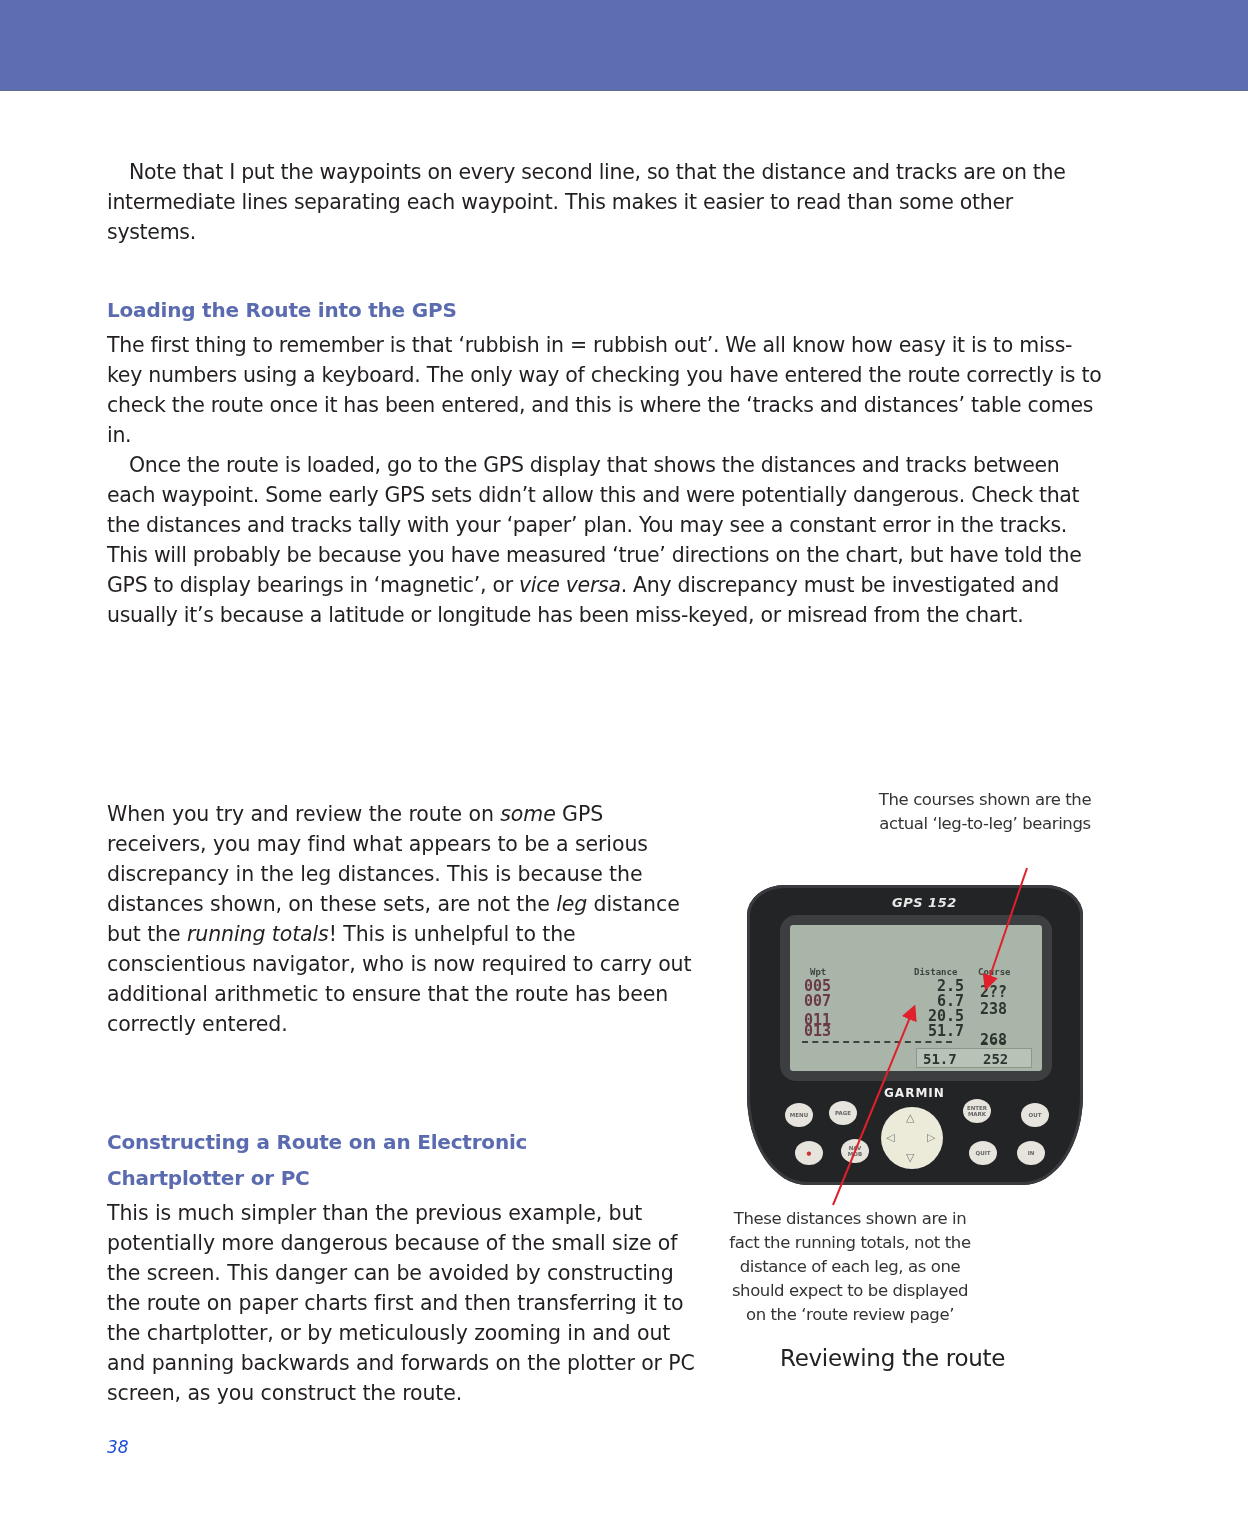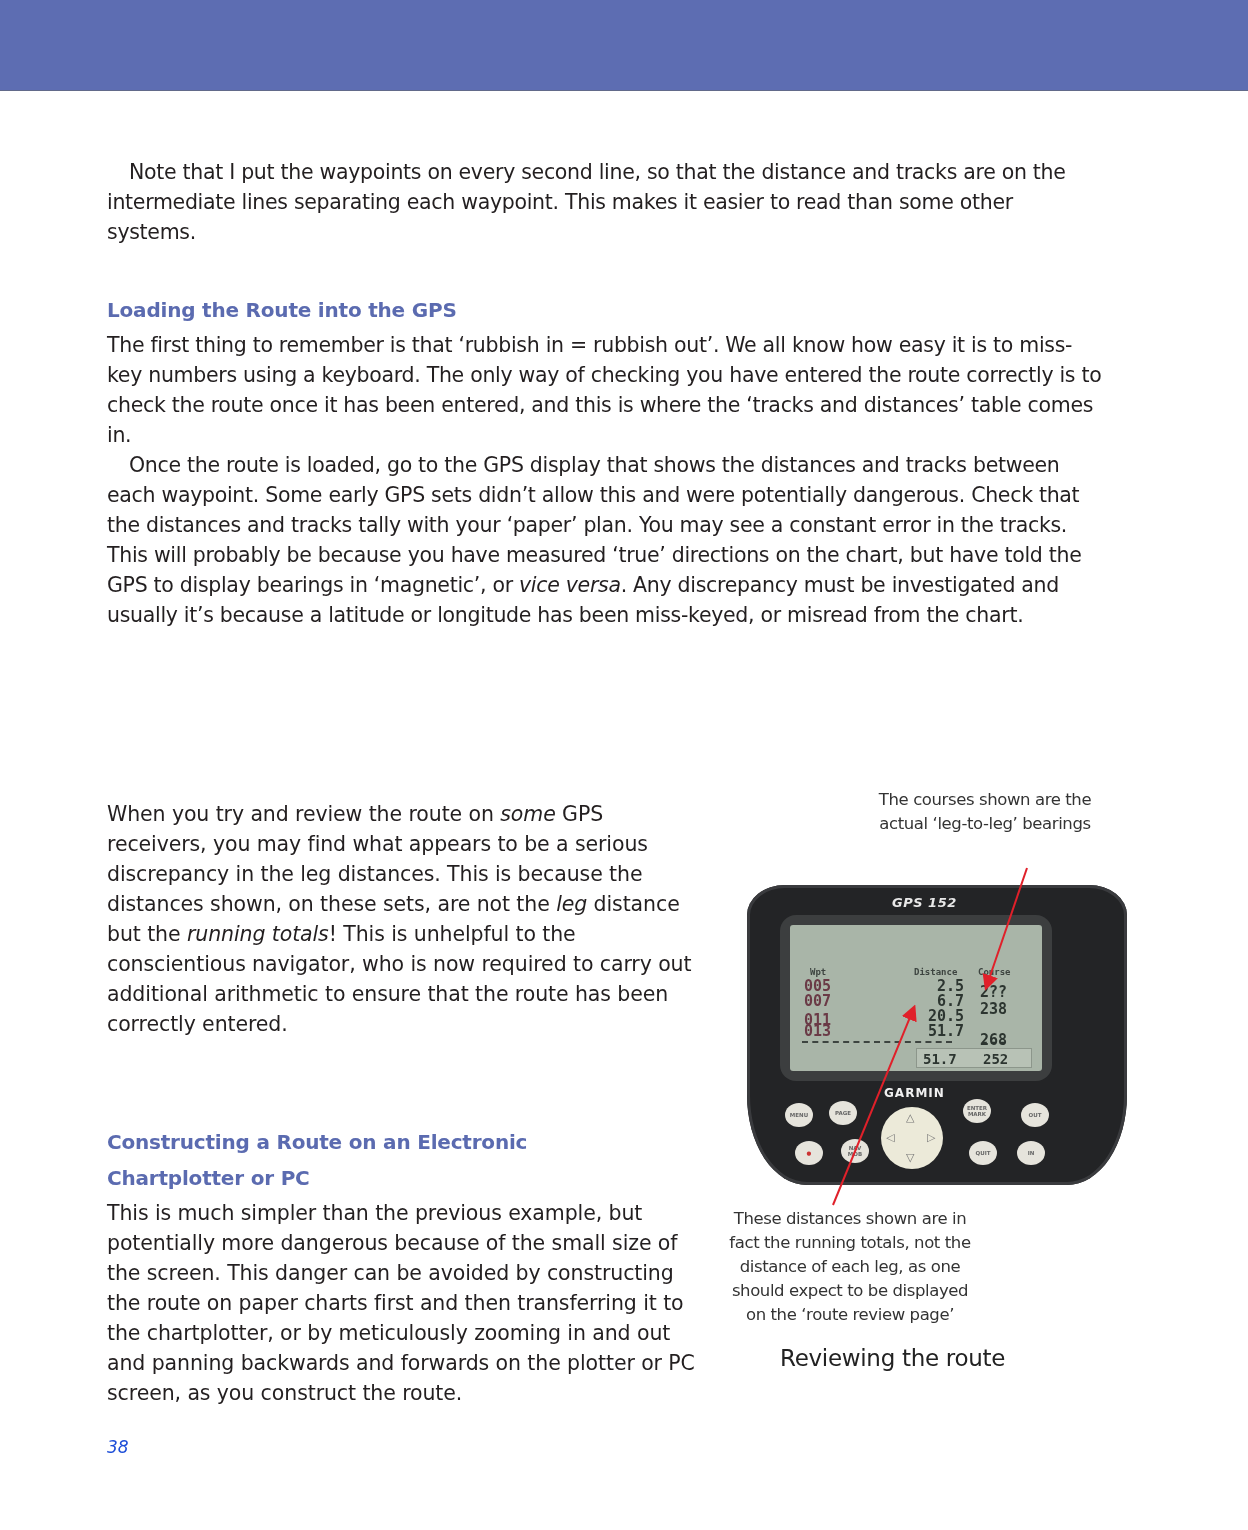--- a/index.html
+++ b/index.html
@@ -21,21 +21,21 @@
 
   .page-number { position: absolute; left: 107px; top: 1437px; font-size: 17px; color: #1d4ed8; font-style: italic; }
 
   
   .figure { position: absolute; left: 700px; top: 780px; width: 420px; height: 660px; }
   .callout { position: absolute; font-family: "DejaVu Sans", sans-serif; color: #333; text-align: center; font-size: 16.5px; line-height: 24px; letter-spacing: -0.4px; }
   .callout-top { left: 170px; top: 8px; width: 230px; }
   .callout-bottom { left: 20px; top: 427px; width: 260px; }
   .caption { position: absolute; left: 80px; top: 565px; width: 280px; font-size: 23px; color: #222; letter-spacing: -0.3px; }
 
-  .gps-body { position: absolute; left: 47px; top: 105px; width: 380px; height: 300px; background: #232426; border-radius: 38px 38px 60px 60px / 30px 30px 90px 90px; box-shadow: inset 0 0 0 3px #3a3b3e; }
+  .gps-body { position: absolute; left: 47px; top: 105px; width: 336px; height: 300px; background: #232426; border-radius: 38px 38px 60px 60px / 30px 30px 90px 90px; box-shadow: inset 0 0 0 3px #3a3b3e; }
   .gps-model { position: absolute; left: 145px; top: 10px; font-style: italic; color: #e8e8e8; font-size: 13px; font-weight: bold; letter-spacing: 0.5px; }
   .gps-screen-bezel { position: absolute; left: 33px; top: 30px; width: 272px; height: 166px; background: #3c3e3f; border-radius: 16px; }
   .gps-screen { position: absolute; left: 10px; top: 10px; width: 252px; height: 146px; background: #a9b5a8; border-radius: 3px; overflow: hidden; }
   .lcd { position: absolute; font-family: "DejaVu Sans Mono", monospace; font-weight: bold; color: #2c3530; }
   .lcd-header { top: 42px; font-size: 9px; color: #3d4440; }
   .lcd-wp { left: 14px; font-size: 15px; color: #6a3a46; line-height: 15px; }
   .lcd-dist { left: 114px; font-size: 15px; line-height: 15px; text-align: right; width: 60px; }
   .lcd-course { left: 190px; font-size: 15px; line-height: 15px; }
   .lcd-dash { top: 116px; left: 12px; width: 150px; border-top: 2px dashed #3d4440; }
   .lcd-total { position: absolute; left: 126px; top: 123px; width: 116px; height: 20px; background: #b8c2b6; border: 1px solid #8c968b; }

